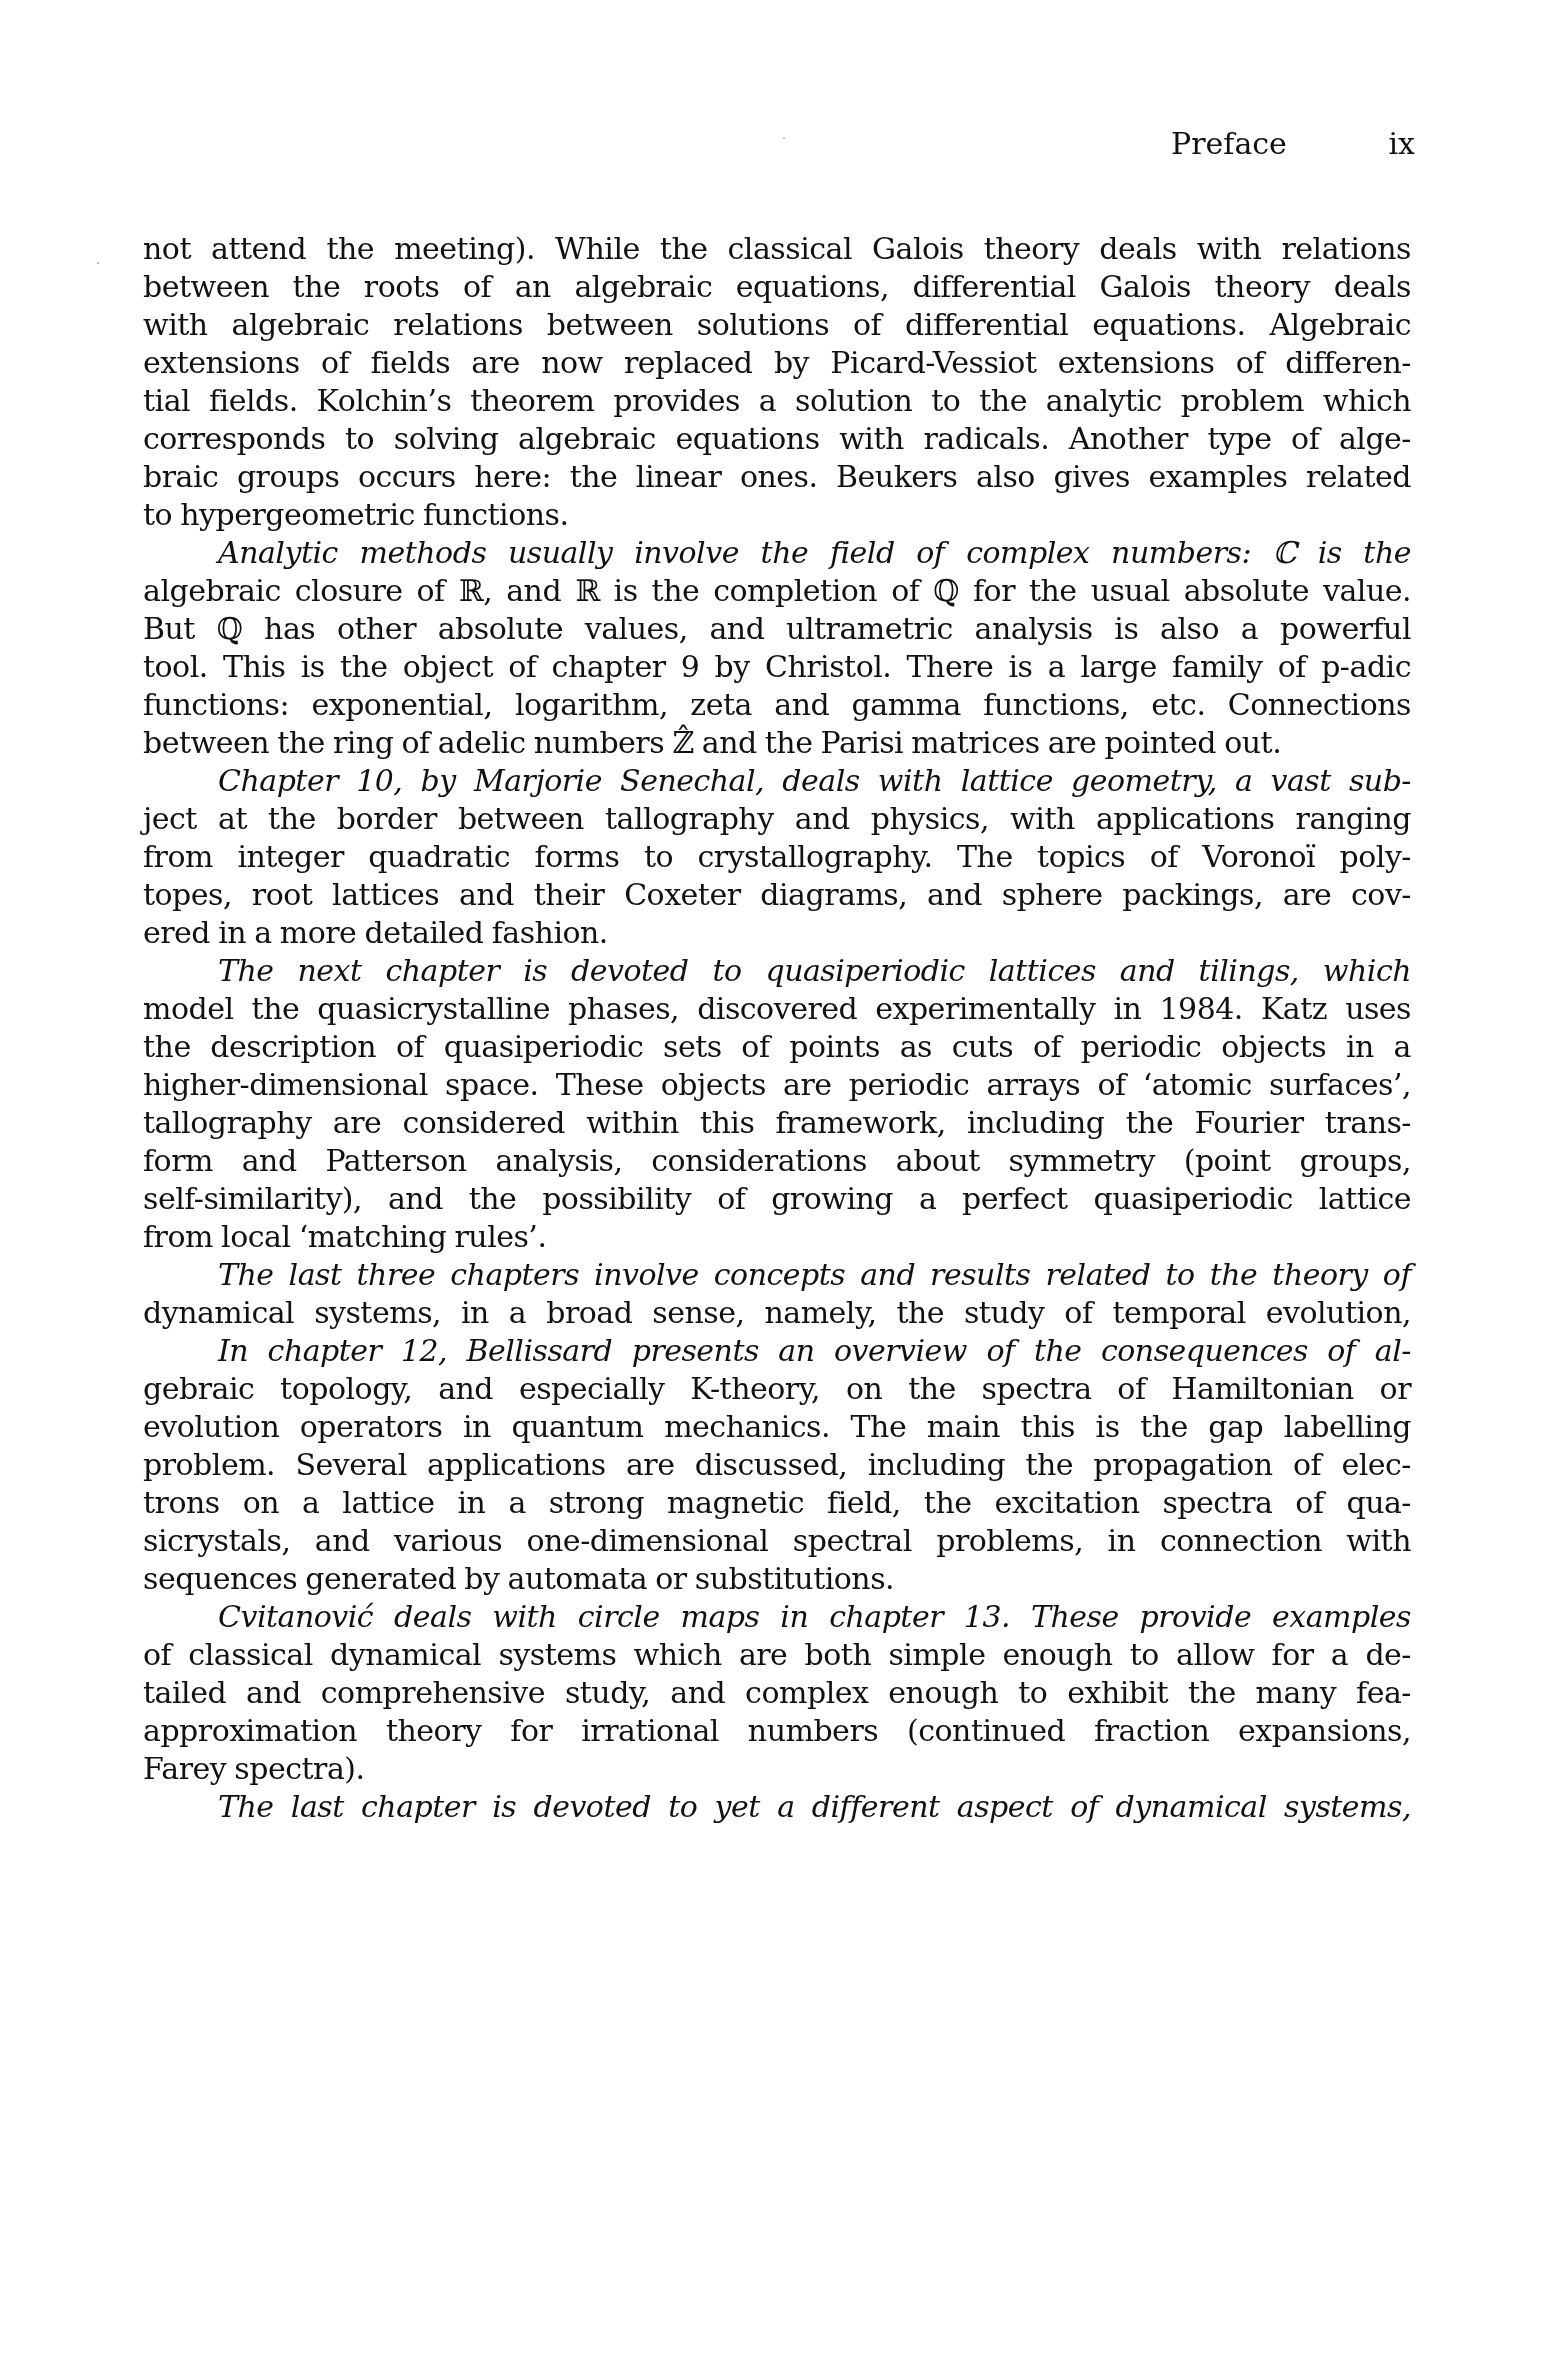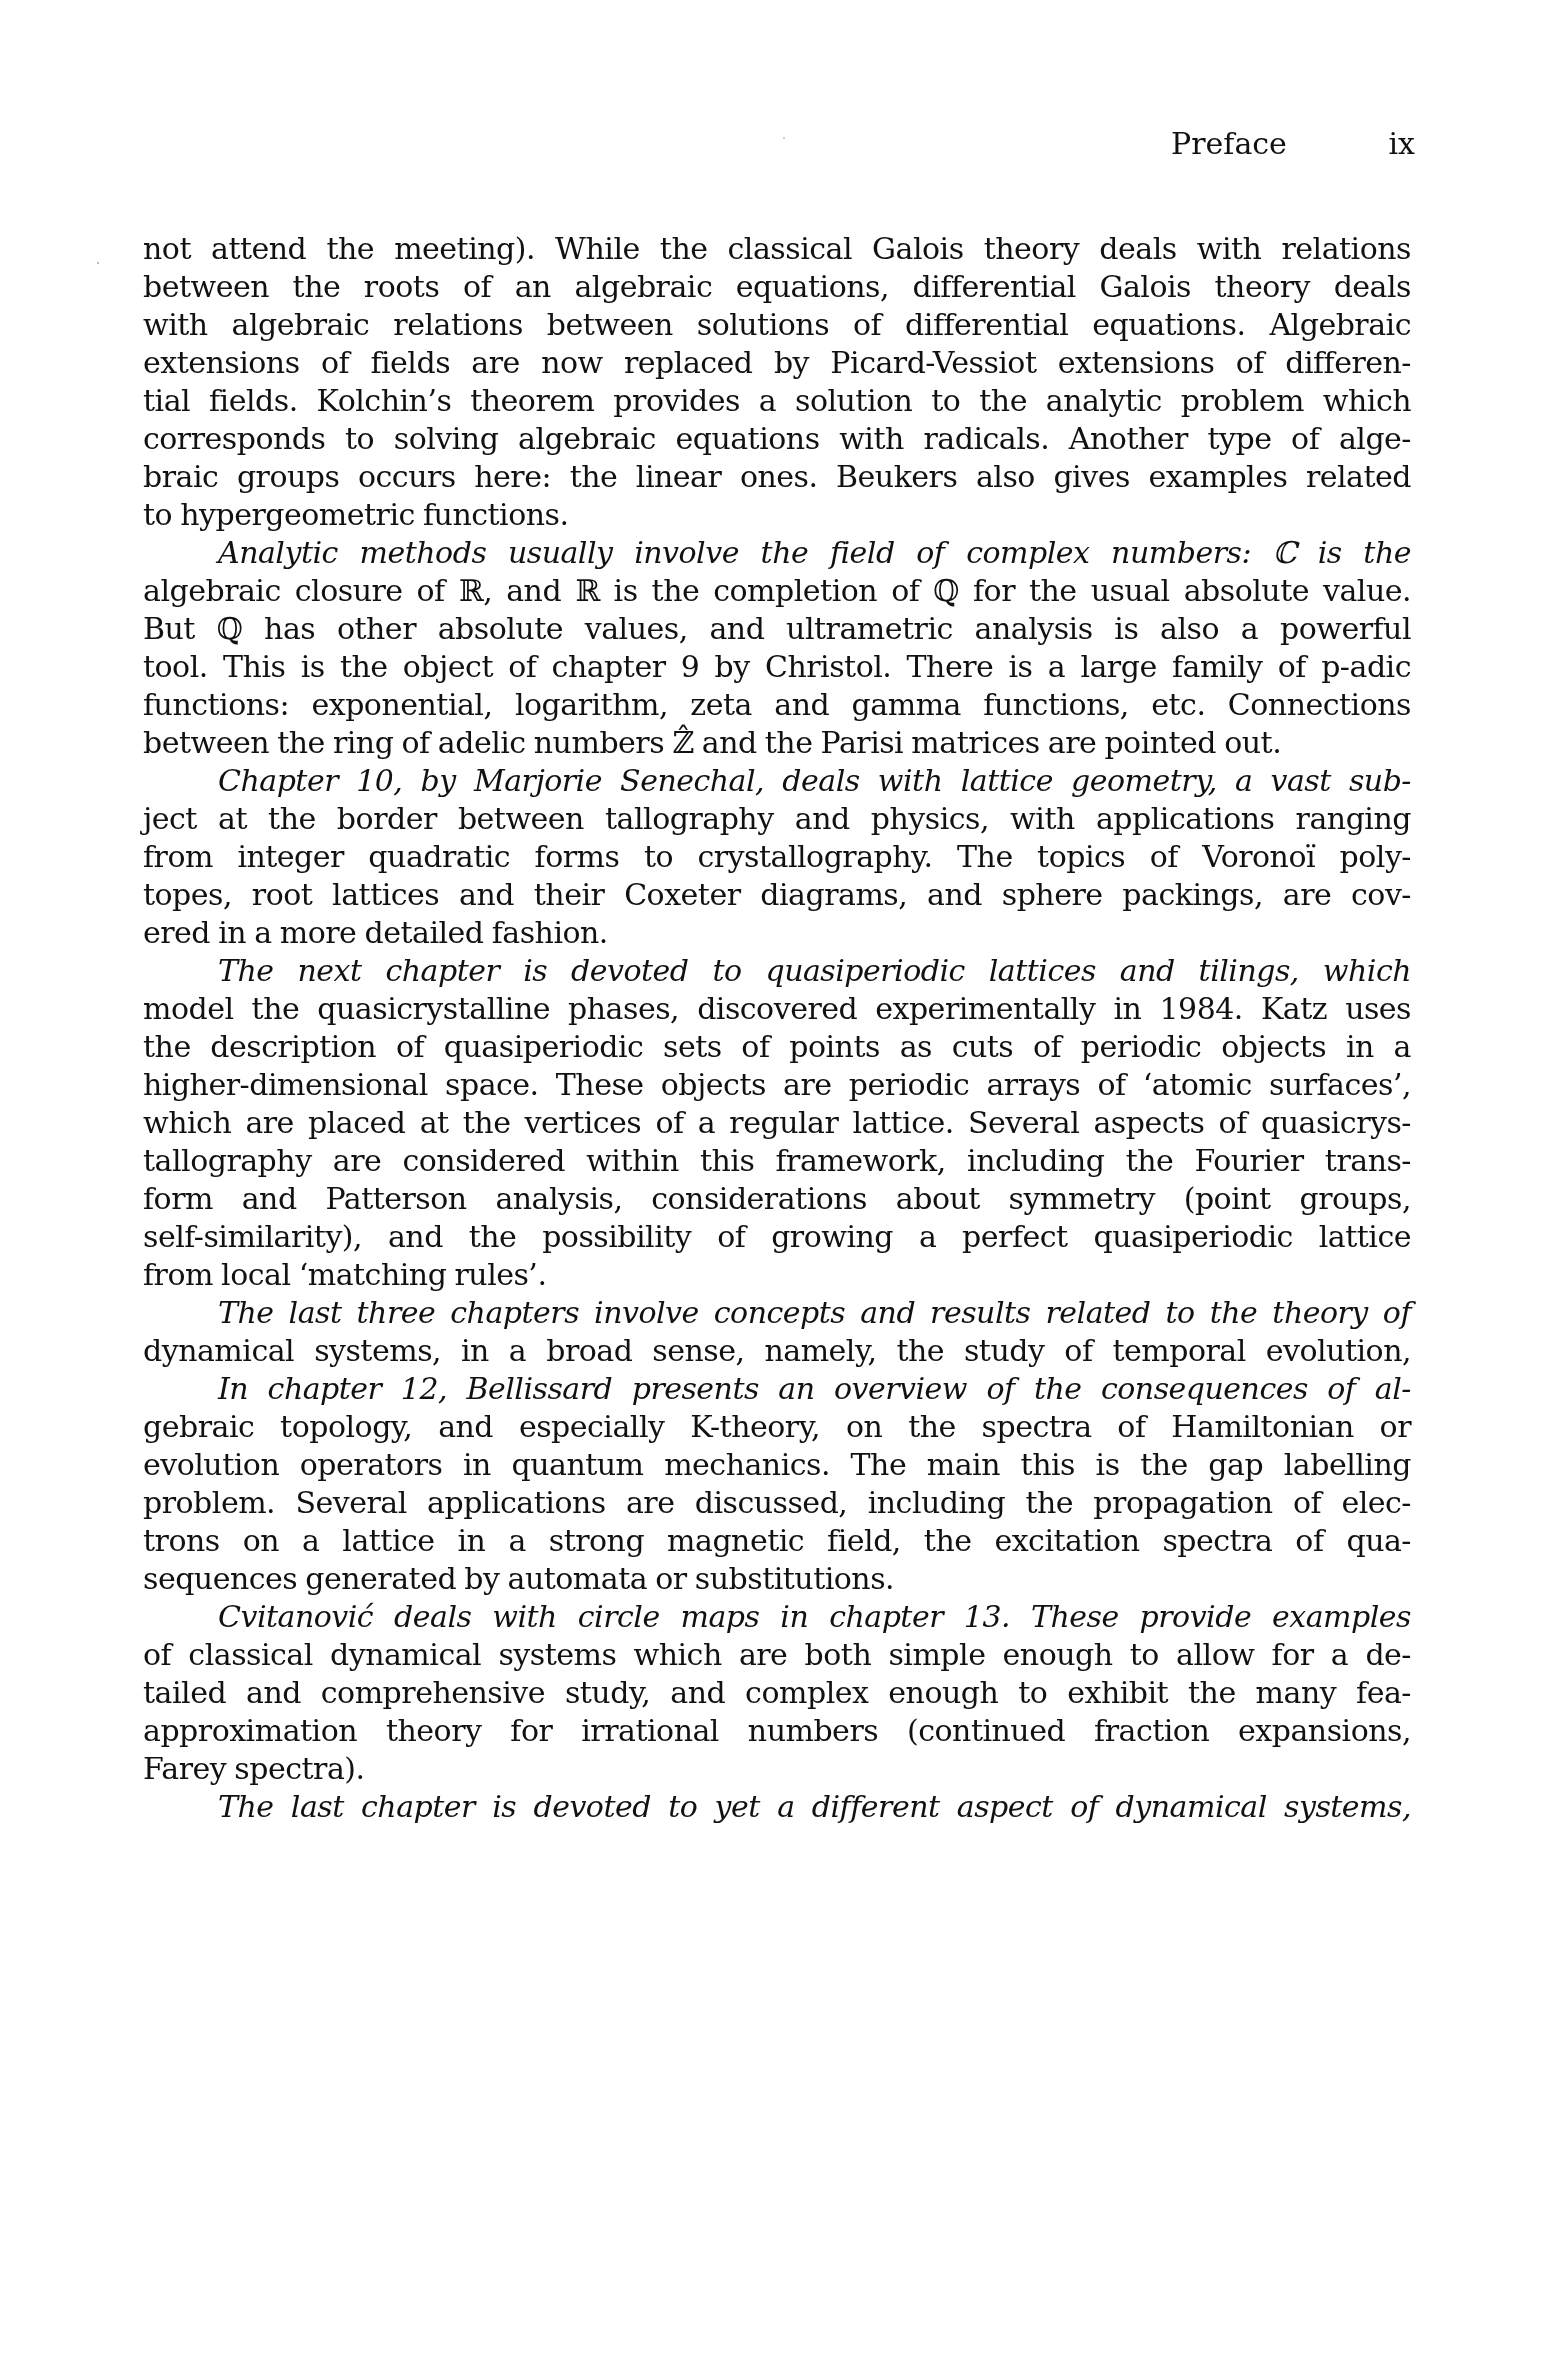--- a/index.html
+++ b/index.html
@@ -55,36 +55,36 @@
         <span class="line">ject at the border between tallography and physics, with applications ranging</span>
         <span class="line">from integer quadratic forms to crystallography. The topics of Voronoï poly-</span>
         <span class="line">topes, root lattices and their Coxeter diagrams, and sphere packings, are cov-</span>
         <span class="line last">ered in a more detailed fashion.</span>
       </div>
       <div>
         <span class="line indent">The next chapter is devoted to quasiperiodic lattices and tilings, which</span>
         <span class="line">model the quasicrystalline phases, discovered experimentally in 1984. Katz uses</span>
         <span class="line">the description of quasiperiodic sets of points as cuts of periodic objects in a</span>
         <span class="line">higher-dimensional space. These objects are periodic arrays of ‘atomic surfaces’,</span>
-        <span class="line">which are placed at the vertices of a regular lattice. Several aspects of quasicrys-</span>
         <span class="line">tallography are considered within this framework, including the Fourier trans-</span>
         <span class="line">form and Patterson analysis, considerations about symmetry (point groups,</span>
         <span class="line">self-similarity), and the possibility of growing a perfect quasiperiodic lattice</span>
         <span class="line last">from local ‘matching rules’.</span>
       </div>
       <div>
         <span class="line indent">The last three chapters involve concepts and results related to the theory of</span>
         <span class="line">dynamical systems, in a broad sense, namely, the study of temporal evolution,</span>
       </div>
       <div>
         <span class="line indent">In chapter 12, Bellissard presents an overview of the consequences of al-</span>
         <span class="line">gebraic topology, and especially K-theory, on the spectra of Hamiltonian or</span>
         <span class="line">evolution operators in quantum mechanics. The main this is the gap labelling</span>
         <span class="line">problem. Several applications are discussed, including the propagation of elec-</span>
         <span class="line">trons on a lattice in a strong magnetic field, the excitation spectra of qua-</span>
+        <span class="line">sicrystals, and various one-dimensional spectral problems, in connection with</span>
         <span class="line last">sequences generated by automata or substitutions.</span>
       </div>
       <div>
         <span class="line indent">Cvitanović deals with circle maps in chapter 13. These provide examples</span>
         <span class="line">of classical dynamical systems which are both simple enough to allow for a de-</span>
         <span class="line">tailed and comprehensive study, and complex enough to exhibit the many fea-</span>
         <span class="line">approximation theory for irrational numbers (continued fraction expansions,</span>
         <span class="line last">Farey spectra).</span>
       </div>
       <div>

